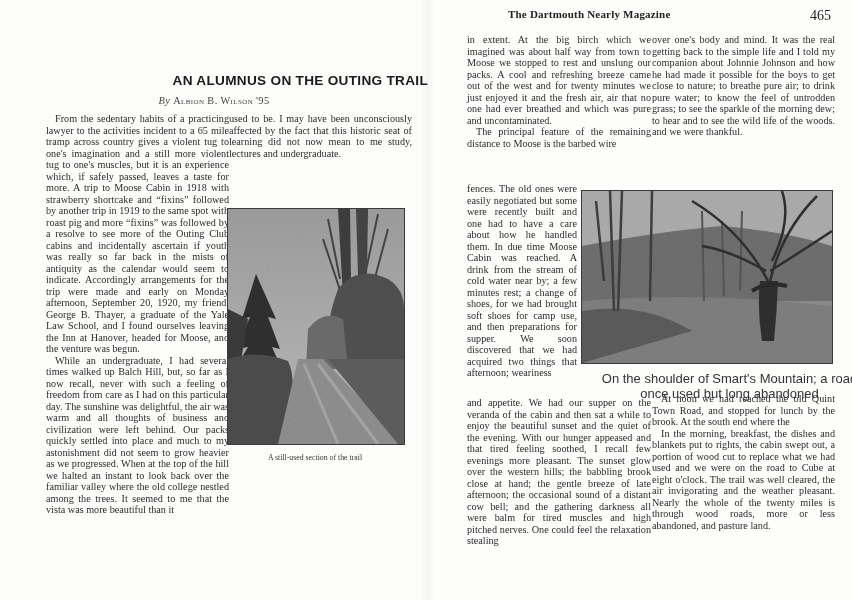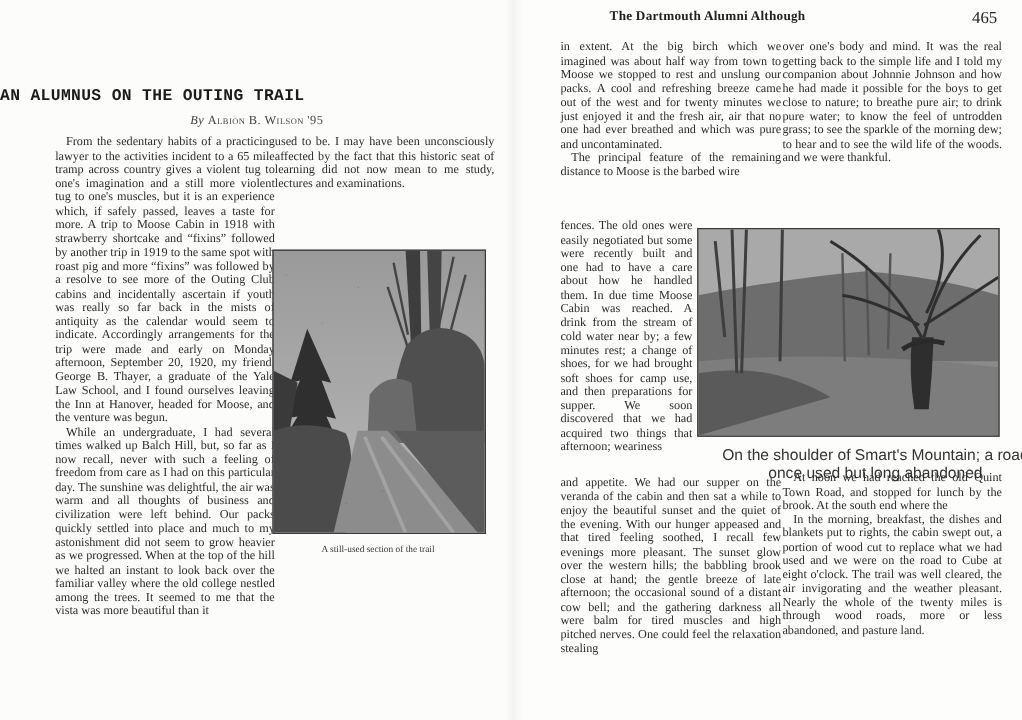--- a/index.html
+++ b/index.html
@@ -14,22 +14,22 @@
   .page { position: absolute; top: 0; height: 600px; }
   .page-left { left: 0; width: 428px; background: #fcfcfb; }
   .page-right { left: 428px; width: 424px; background: #fdfdfc; }
   .gutter {
     position: absolute; left: 420px; top: 0; width: 16px; height: 600px;
     background: linear-gradient(to right, rgba(0,0,0,0) 0%, rgba(0,0,0,0.035) 50%, rgba(0,0,0,0) 100%);
   }
 
   .title {
     position: absolute; left: 0; width: 428px; top: 73px;
-    text-align: left;
-    font-family: Liberation Mono, monospace;
+    text-align: right;
+    font-family: Liberation Sans, sans-serif;
     font-weight: bold; font-size: 13.6px; letter-spacing: 0.3px;
     color: #1b1b1b;
   }
   .byline {
     position: absolute; left: 0; width: 428px; top: 95px;
     text-align: center; font-size: 10.3px; color: #444; letter-spacing: 0.4px;
   }
   .byline .by { font-style: italic; }
   .byline .sc { font-variant: small-caps; }
 
@@ -73,21 +73,21 @@
     <span class="by">By</span>
     <span class="sc">Albion B. Wilson '95</span>
   </div>
 
   <div class="col" style="left:46px; top:113px; width:183px;">
     <p>From the sedentary habits of a practicing lawyer to the activities incident to a 65 mile tramp across country gives a violent tug to one's imagination and a still more violent tug to one's muscles, but it is an experience which, if safely passed, leaves a taste for more. A trip to Moose Cabin in 1918 with strawberry shortcake and “fixins” followed by another trip in 1919 to the same spot with roast pig and more “fixins” was followed by a resolve to see more of the Outing Club cabins and incidentally ascertain if youth was really so far back in the mists of antiquity as the calendar would seem to indicate. Accordingly arrangements for the trip were made and early on Monday afternoon, September 20, 1920, my friend, George B. Thayer, a graduate of the Yale Law School, and I found ourselves leaving the Inn at Hanover, headed for Moose, and the venture was begun.</p>
     <p>While an undergraduate, I had several times walked up Balch Hill, but, so far as I now recall, never with such a feeling of freedom from care as I had on this particular day. The sunshine was delightful, the air was warm and all thoughts of business and civilization were left behind. Our packs quickly settled into place and much to my astonishment did not seem to grow heavier as we progressed. When at the top of the hill we halted an instant to look back over the familiar valley where the old college nestled among the trees. It seemed to me that the vista was more beautiful than it</p>
   </div>
 
   <div class="col" style="left:229px; top:113px; width:183px;">
-    <p class="cont">used to be. I may have been unconsciously affected by the fact that this historic seat of learning did not now mean to me study, lectures and examinations.</p>
+    <p class="cont">used to be. I may have been unconsciously affected by the fact that this historic seat of learning did not now mean to me study, lectures and undergraduate.</p>
   </div>
 
   <div class="photo" style="left:227px; top:208px; width:176px; height:235px;">
     <svg width="176" height="235" viewBox="0 0 176 235">
       <defs>
         <linearGradient id="sky1" x1="0" y1="0" x2="0" y2="1">
           <stop offset="0" stop-color="#9a9a9a"></stop>
           <stop offset="1" stop-color="#b8b8b8"></stop>
         </linearGradient>
       </defs>
@@ -116,21 +116,21 @@
         <rect x="70" y="30" width="1" height="1"></rect>
           <rect x="90" y="200" width="1" height="1"></rect>
         <rect x="130" y="180" width="1" height="1"></rect>
           <rect x="60" y="210" width="1" height="1"></rect>
       </g>
     </svg>
   </div>
   <div class="caption" style="left:227px; top:453px; width:176px;font-family:Liberation Serif, serif;">A still-used section of the trail</div>
 
 
-  <div class="runhead">The Dartmouth Alumni Although</div>
+  <div class="runhead">The Dartmouth Nearly Magazine</div>
   <div class="pagenum">465</div>
 
   <div class="col" style="left:467px; top:34px; width:184px;">
     <p class="cont">in extent. At the big birch which we imagined was about half way from town to Moose we stopped to rest and unslung our packs. A cool and refreshing breeze came out of the west and for twenty minutes we just enjoyed it and the fresh air, air that no one had ever breathed and which was pure and uncontaminated.</p>
     <p>The principal feature of the remaining distance to Moose is the barbed wire</p>
   </div>
 
   <div class="col" style="left:467px; top:183px; width:110px;">
     <p class="cont">fences. The old ones were easily negotiated but some were recently built and one had to have a care about how he handled them. In due time Moose Cabin was reached. A drink from the stream of cold water near by; a few minutes rest; a change of shoes, for we had brought soft shoes for camp use, and then preparations for supper. We soon discovered that we had acquired two things that afternoon; weariness</p>
   </div>

